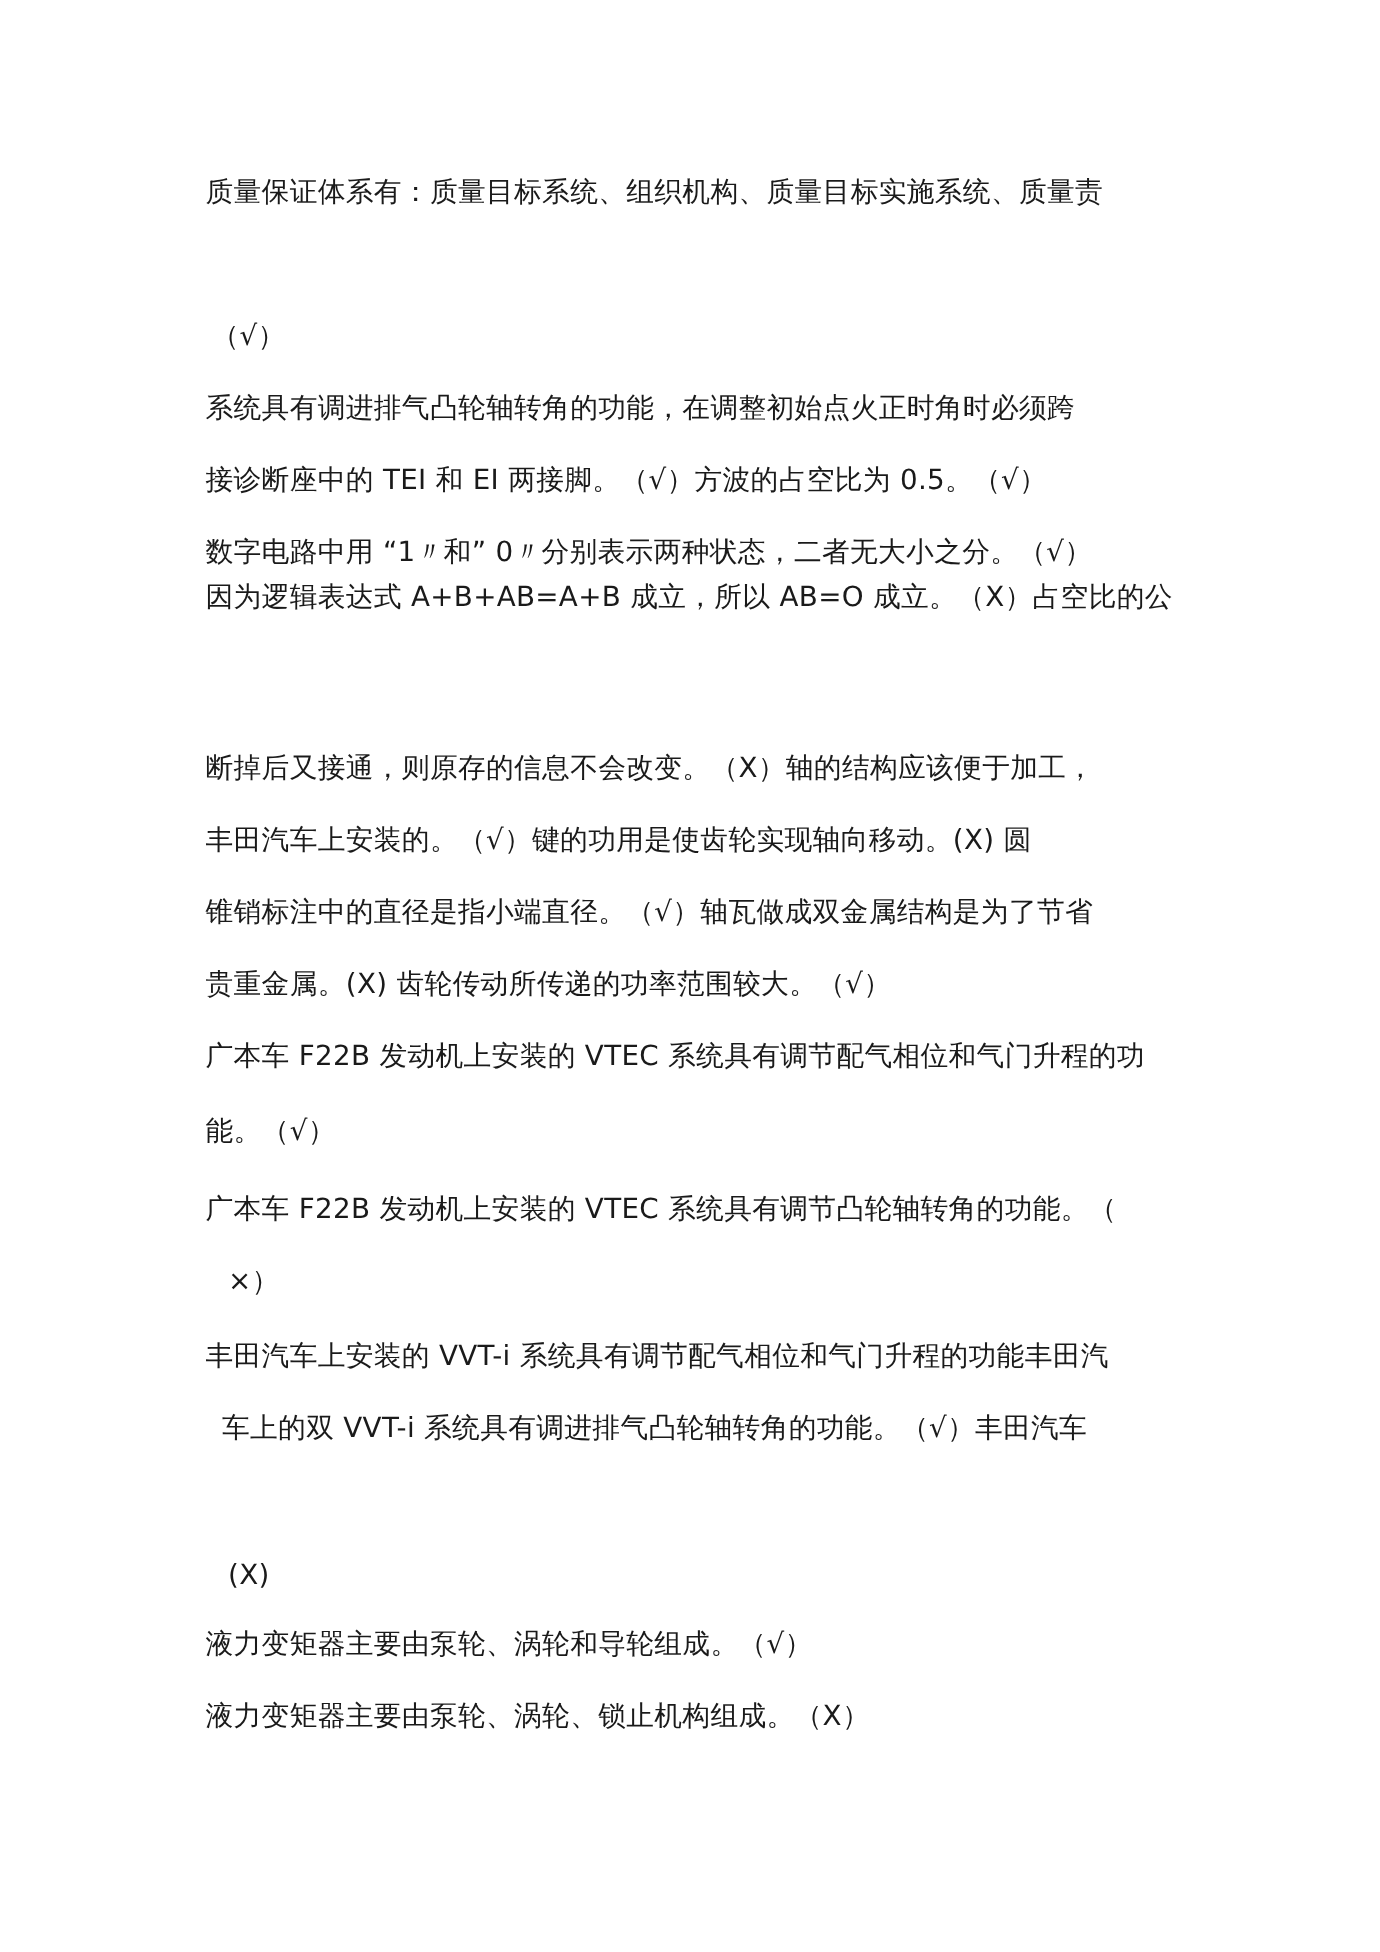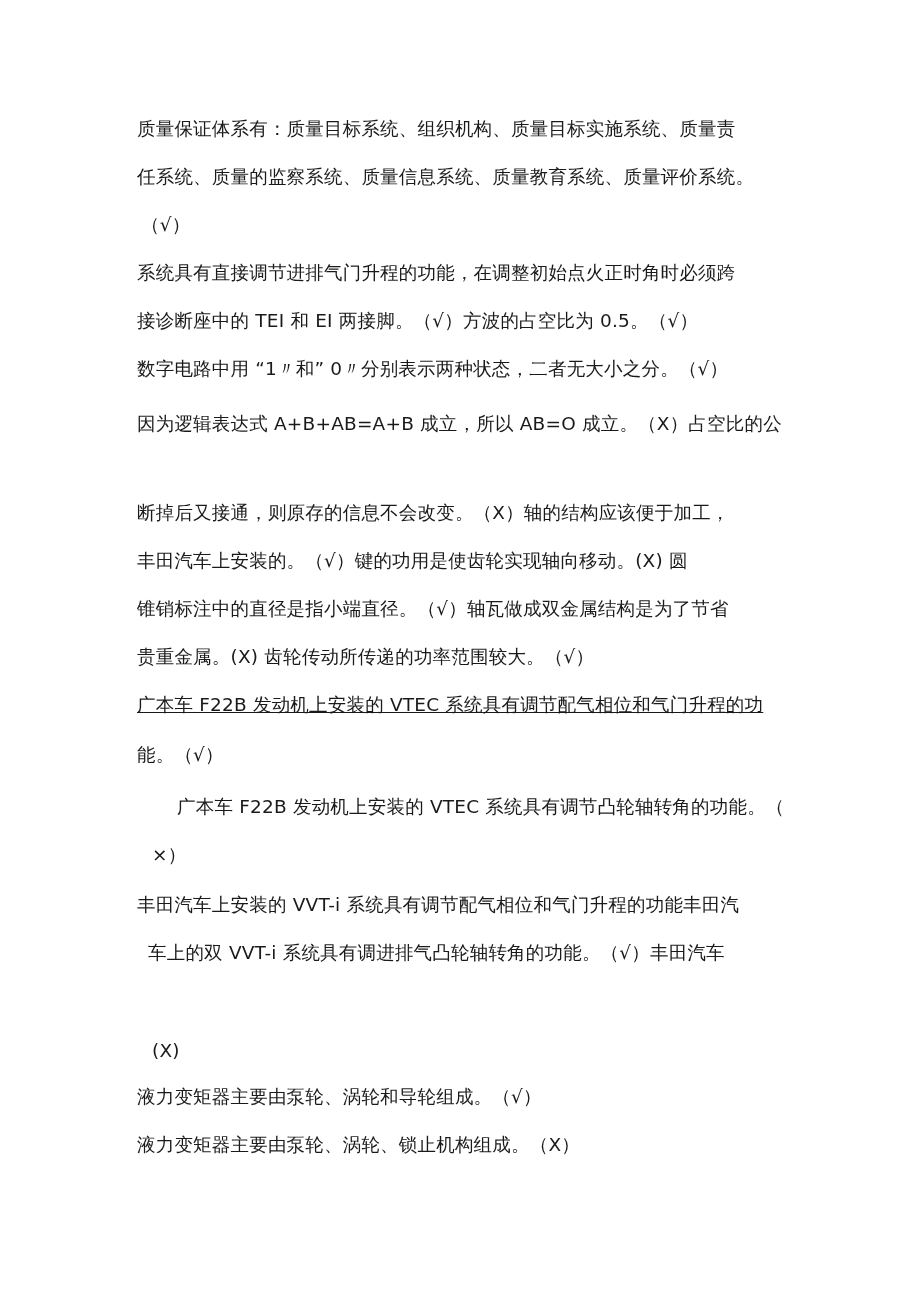--- a/index.html
+++ b/index.html
@@ -31,32 +31,31 @@
     }
     .indent1 { left: 141px; }
     .indent2 { left: 148px; }
     .indent3 { left: 152px; }
   </style>
 </head>
 <body>
 
 <div class="page">
   <div class="line" style="top:117px;">质量保证体系有：质量目标系统、组织机构、质量目标实施系统、质量责</div>
-  <div class="line" style="top:165px;">任系统、质量的监察系统、质量信息系统、质量教育系统、质量评价系统。</div>
   <div class="line indent1" style="top:213px;">（√）</div>
-  <div class="line" style="top:261px;">系统具有直接调节进排气门升程的功能，在调整初始点火正时角时必须跨</div>
+  <div class="line" style="top:261px;">系统具有调进排气凸轮轴转角的功能，在调整初始点火正时角时必须跨</div>
   <div class="line" style="top:309px;">接诊断座中的 TEI 和 EI 两接脚。（√）方波的占空比为 0.5。（√）</div>
   <div class="line" style="top:357px;">数字电路中用 “1〃和” 0〃分别表示两种状态，二者无大小之分。（√）</div>
-  <div class="line" style="top:412px;text-align:right;">因为逻辑表达式 A+B+AB=A+B 成立，所以 AB=O 成立。（X）占空比的公</div>
+  <div class="line" style="top:387px;text-align:right;">因为逻辑表达式 A+B+AB=A+B 成立，所以 AB=O 成立。（X）占空比的公</div>
   <div class="line" style="top:501px;">断掉后又接通，则原存的信息不会改变。（X）轴的结构应该便于加工，</div>
   <div class="line" style="top:549px;">丰田汽车上安装的。（√）键的功用是使齿轮实现轴向移动。(X) 圆</div>
   <div class="line" style="top:645px;">贵重金属。(X) 齿轮传动所传递的功率范围较大。（√）</div>
   <div class="line" style="top:597px;">锥销标注中的直径是指小端直径。（√）轴瓦做成双金属结构是为了节省</div>
-  <div class="line" style="top:693px;text-decoration:underline;">广本车 F22B 发动机上安装的 VTEC 系统具有调节配气相位和气门升程的功</div>
+  <div class="line" style="top:693px;">广本车 F22B 发动机上安装的 VTEC 系统具有调节配气相位和气门升程的功</div>
   <div class="line" style="top:743px;">能。（√）</div>
-  <div class="line" style="top:795px;margin-left:40px;">广本车 F22B 发动机上安装的 VTEC 系统具有调节凸轮轴转角的功能。（</div>
+  <div class="line" style="top:795px;">广本车 F22B 发动机上安装的 VTEC 系统具有调节凸轮轴转角的功能。（</div>
   <div class="line indent3" style="top:843px;">×）</div>
   <div class="line" style="top:893px;">丰田汽车上安装的 VVT-i 系统具有调节配气相位和气门升程的功能丰田汽</div>
   <div class="line indent2" style="top:941px;">车上的双 VVT-i 系统具有调进排气凸轮轴转角的功能。（√）丰田汽车</div>
   <div class="line indent3" style="top:1039px;">(X)</div>
   <div class="line" style="top:1085px;">液力变矩器主要由泵轮、涡轮和导轮组成。（√）</div>
   <div class="line" style="top:1133px;">液力变矩器主要由泵轮、涡轮、锁止机构组成。（X）</div>
 </div>
 
 </body></html>

